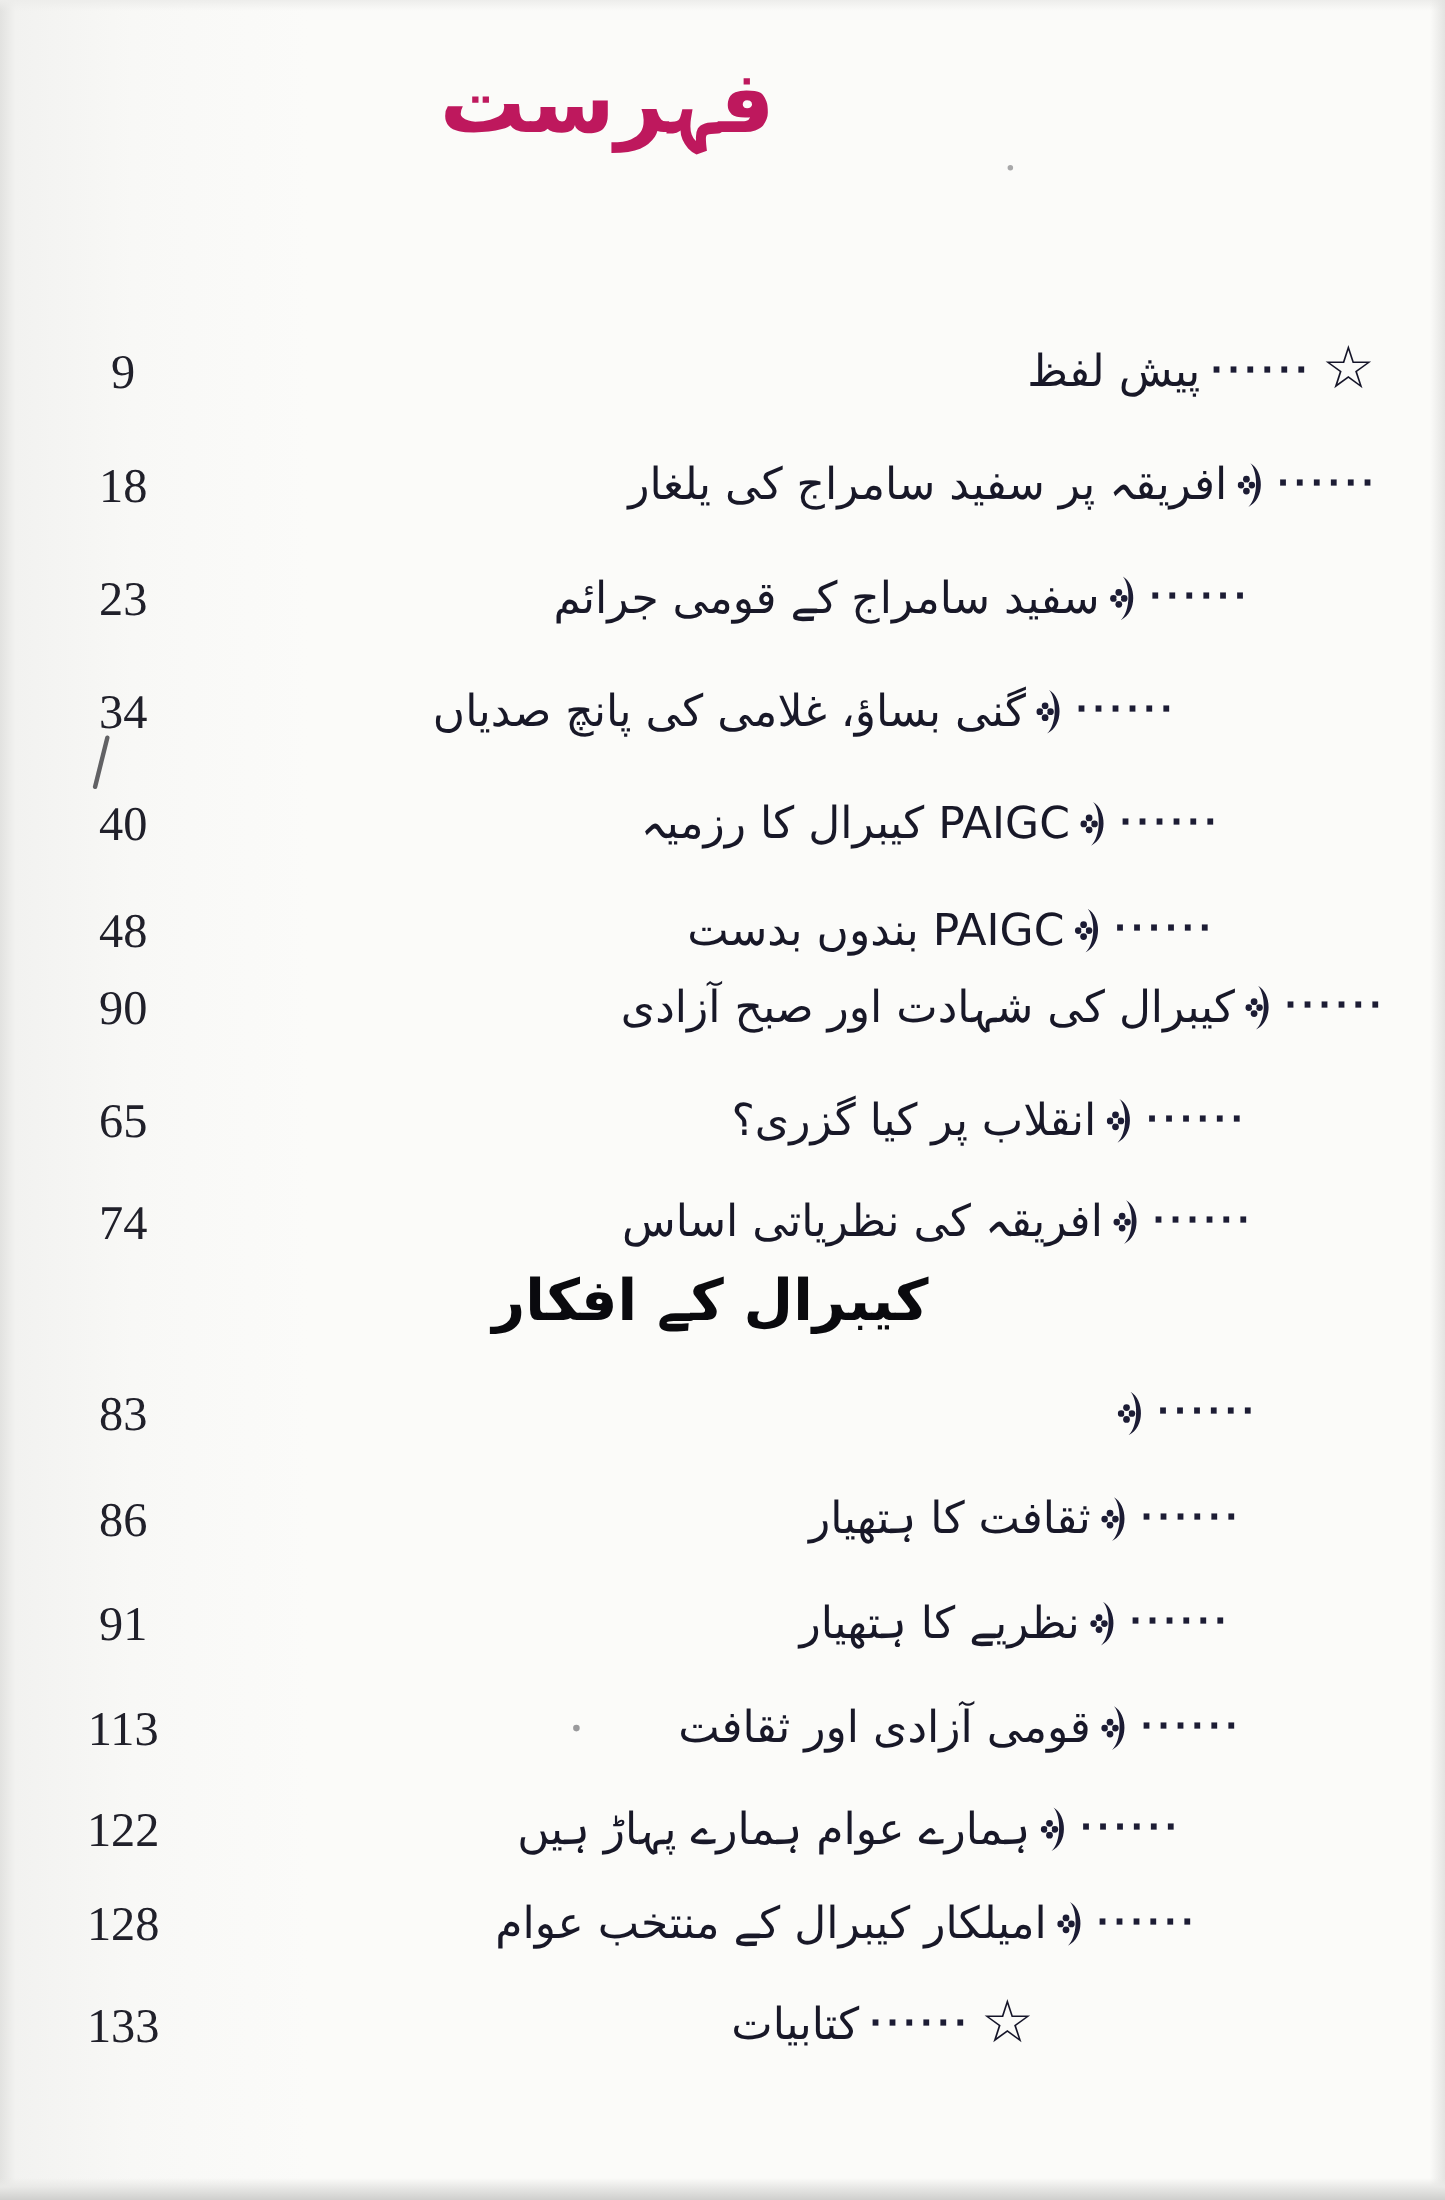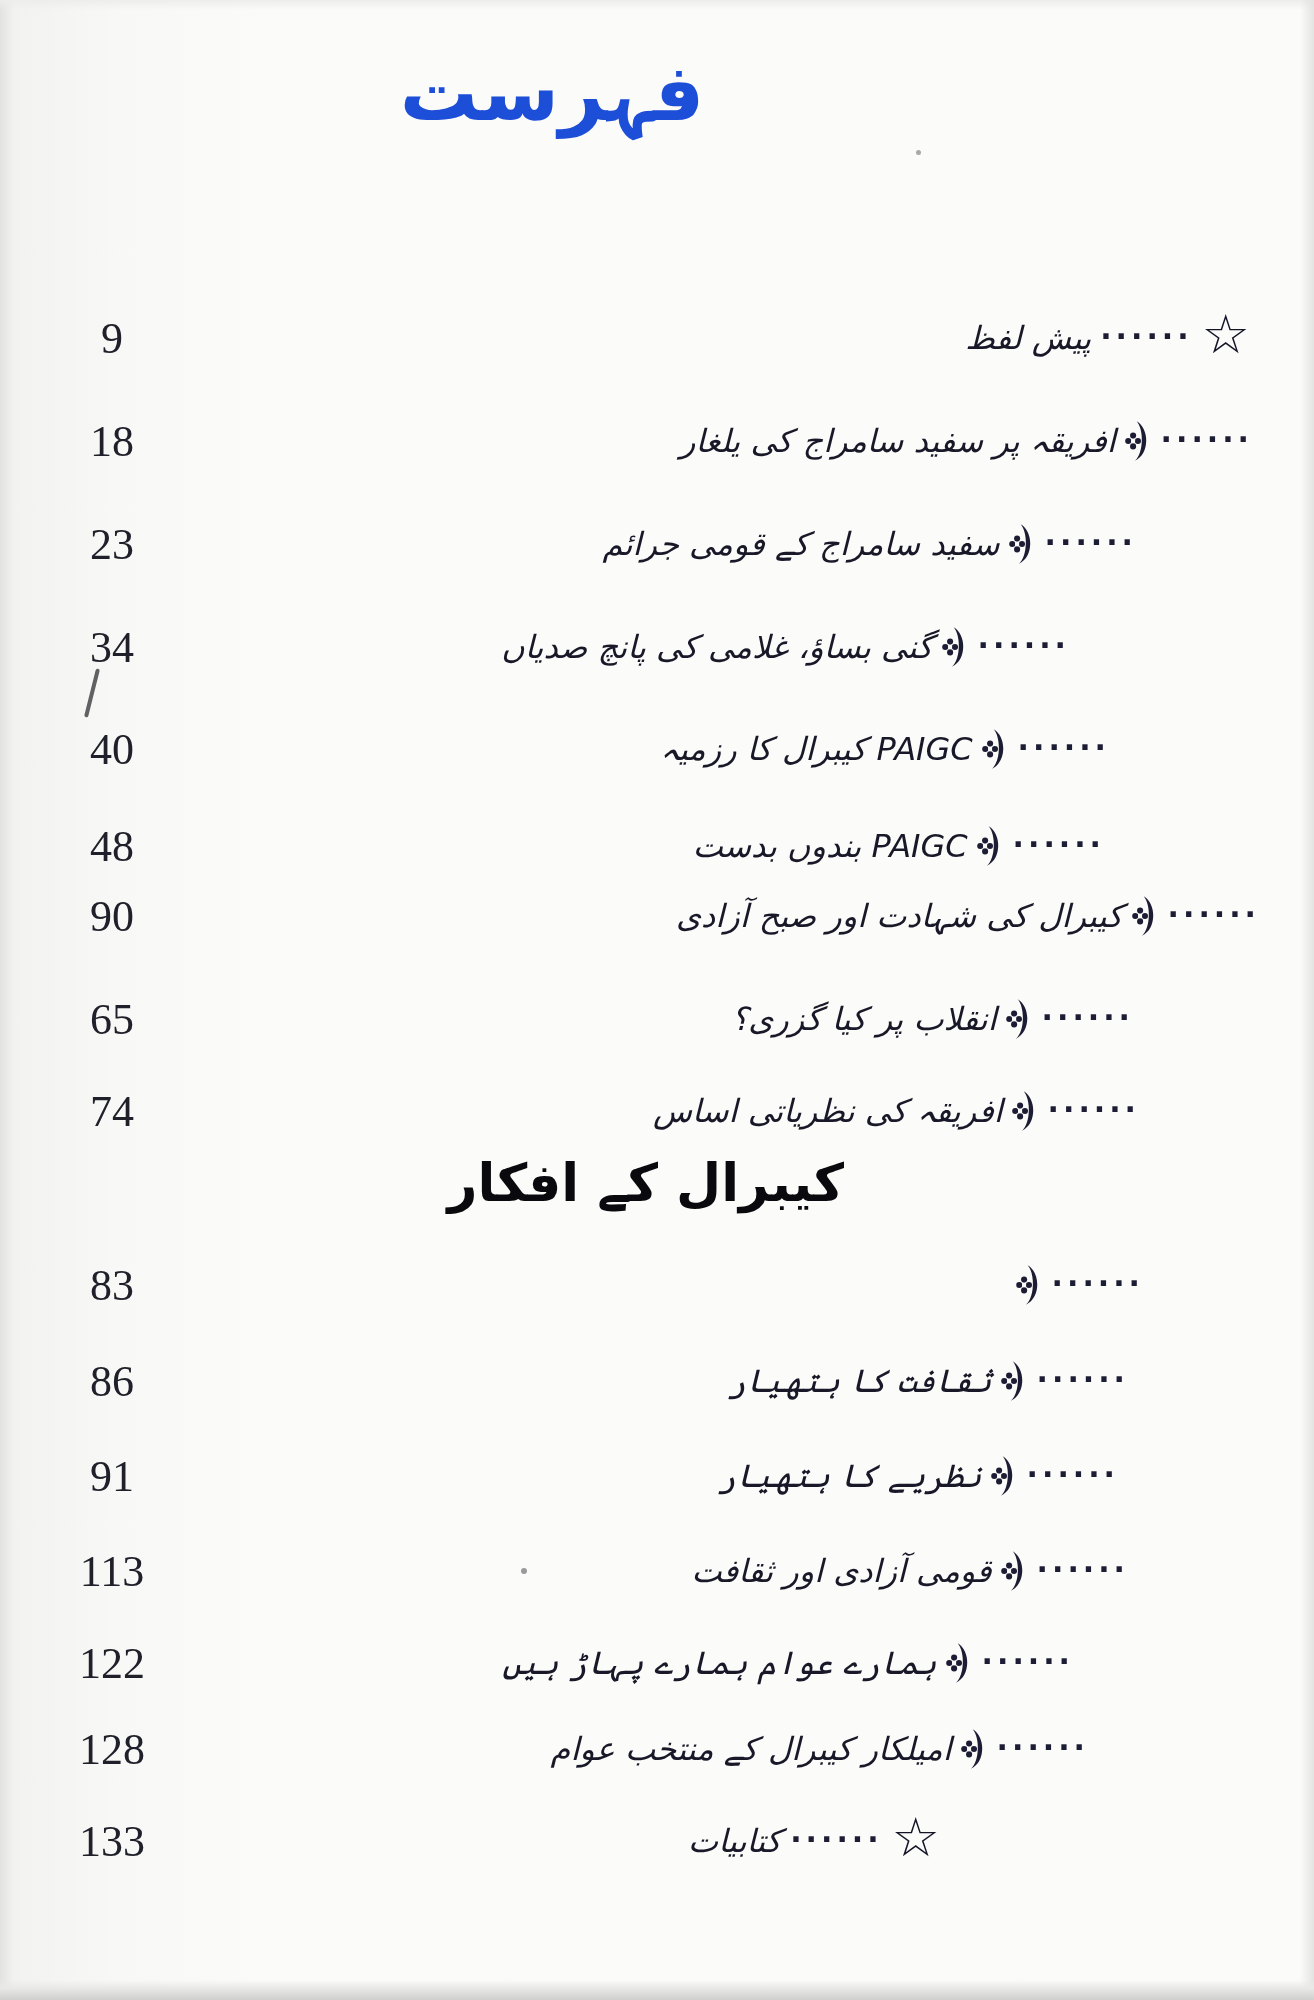--- a/index.html
+++ b/index.html
@@ -12,28 +12,28 @@
   .edge-left{position:absolute;left:0;top:0;bottom:0;width:280px;
     background:linear-gradient(90deg,#e2e2e0 0,#f2f2f0 14px,rgba(246,246,244,.6) 120px,rgba(251,251,249,0) 280px);pointer-events:none;}
   .edge-bottom{position:absolute;left:0;right:0;bottom:0;height:20px;
     background:linear-gradient(0deg,#cfcfcd 0,#e9e9e7 12px,rgba(251,251,249,0) 20px);}
   .edge-right{position:absolute;right:0;top:0;bottom:0;width:14px;
     background:linear-gradient(270deg,#e3e3e1 0,rgba(251,251,249,0) 14px);}
   .edge-top{position:absolute;left:0;right:0;top:0;height:10px;
     background:linear-gradient(180deg,#ededeb 0,rgba(251,251,249,0) 10px);}
 
   .main-title{position:absolute;top:48px;left:0;width:100%;text-align:center;}
-  .main-title span{position:relative;left:-105px;font-size:78px;font-weight:bold;color:#1d4ed8;letter-spacing:1px;}
+  .main-title span{position:relative;left:-105px;font-size:78px;font-weight:bold;color:#be185d;letter-spacing:1px;}
 
   .row{position:absolute;left:0;right:0;height:92px;}
   .num{position:absolute;left:62px;top:0;width:100px;height:92px;
     display:flex;align-items:center;justify-content:center;
     font-family:"Liberation Serif",serif;font-size:44px;color:#20202a;}
   .line{position:absolute;top:0;height:92px;display:flex;align-items:center;gap:9px;direction:rtl;white-space:nowrap;}
-  .title-text{font-size:32px;line-height:1.15;color:#181828;font-style:italic;}
+  .title-text{font-size:40px;line-height:1.15;color:#181828;}
   .dots{font-size:30px;font-weight:bold;letter-spacing:4px;color:#1c1c34;transform:translateY(-2px);}
   .star{font-size:54px;line-height:1;color:#141428;transform:translateY(-3px);}
   .orn{width:27px;height:44px;flex:0 0 auto;}
   .orn path,.orn circle{fill:#1c1c34;}
   .orn .c-ctr{fill:#fbfbf9;}
 
   .section-row{position:absolute;left:0;right:0;height:105px;text-decoration:underline;}
   .section-row .line{height:105px;}
   .section-title{font-size:52px;font-weight:bold;color:#0a0a0e;letter-spacing:1px;}
 

